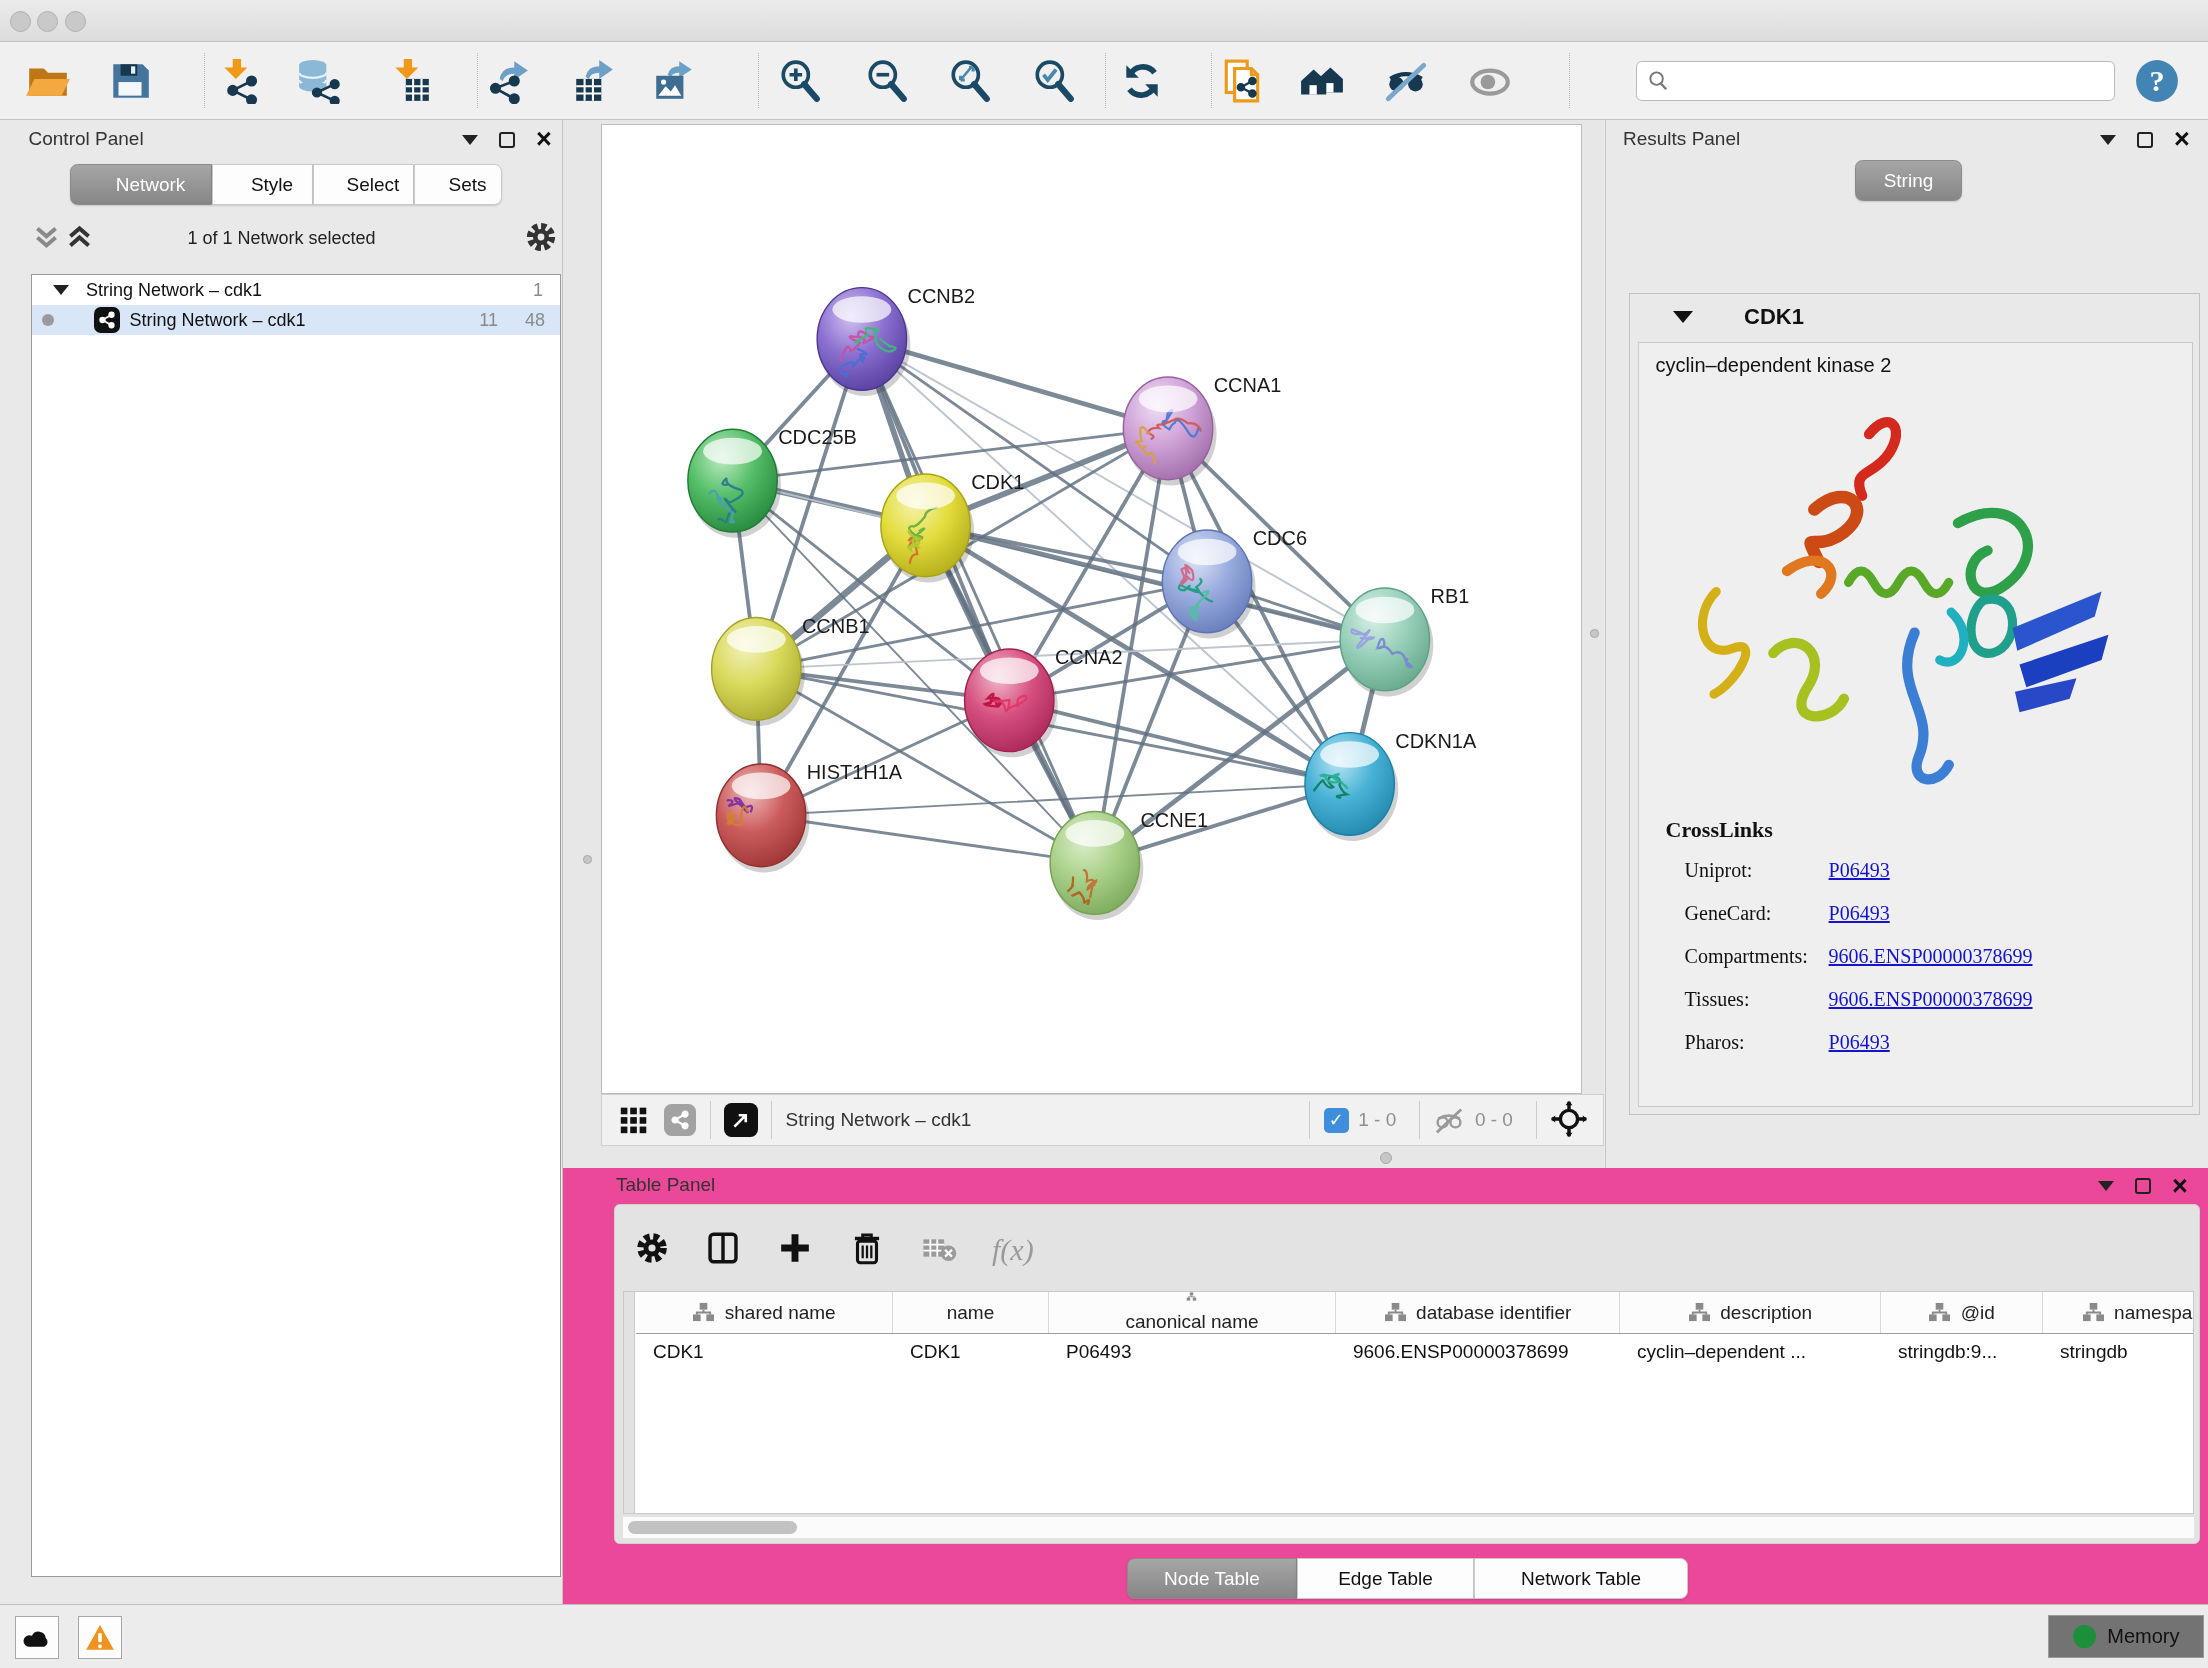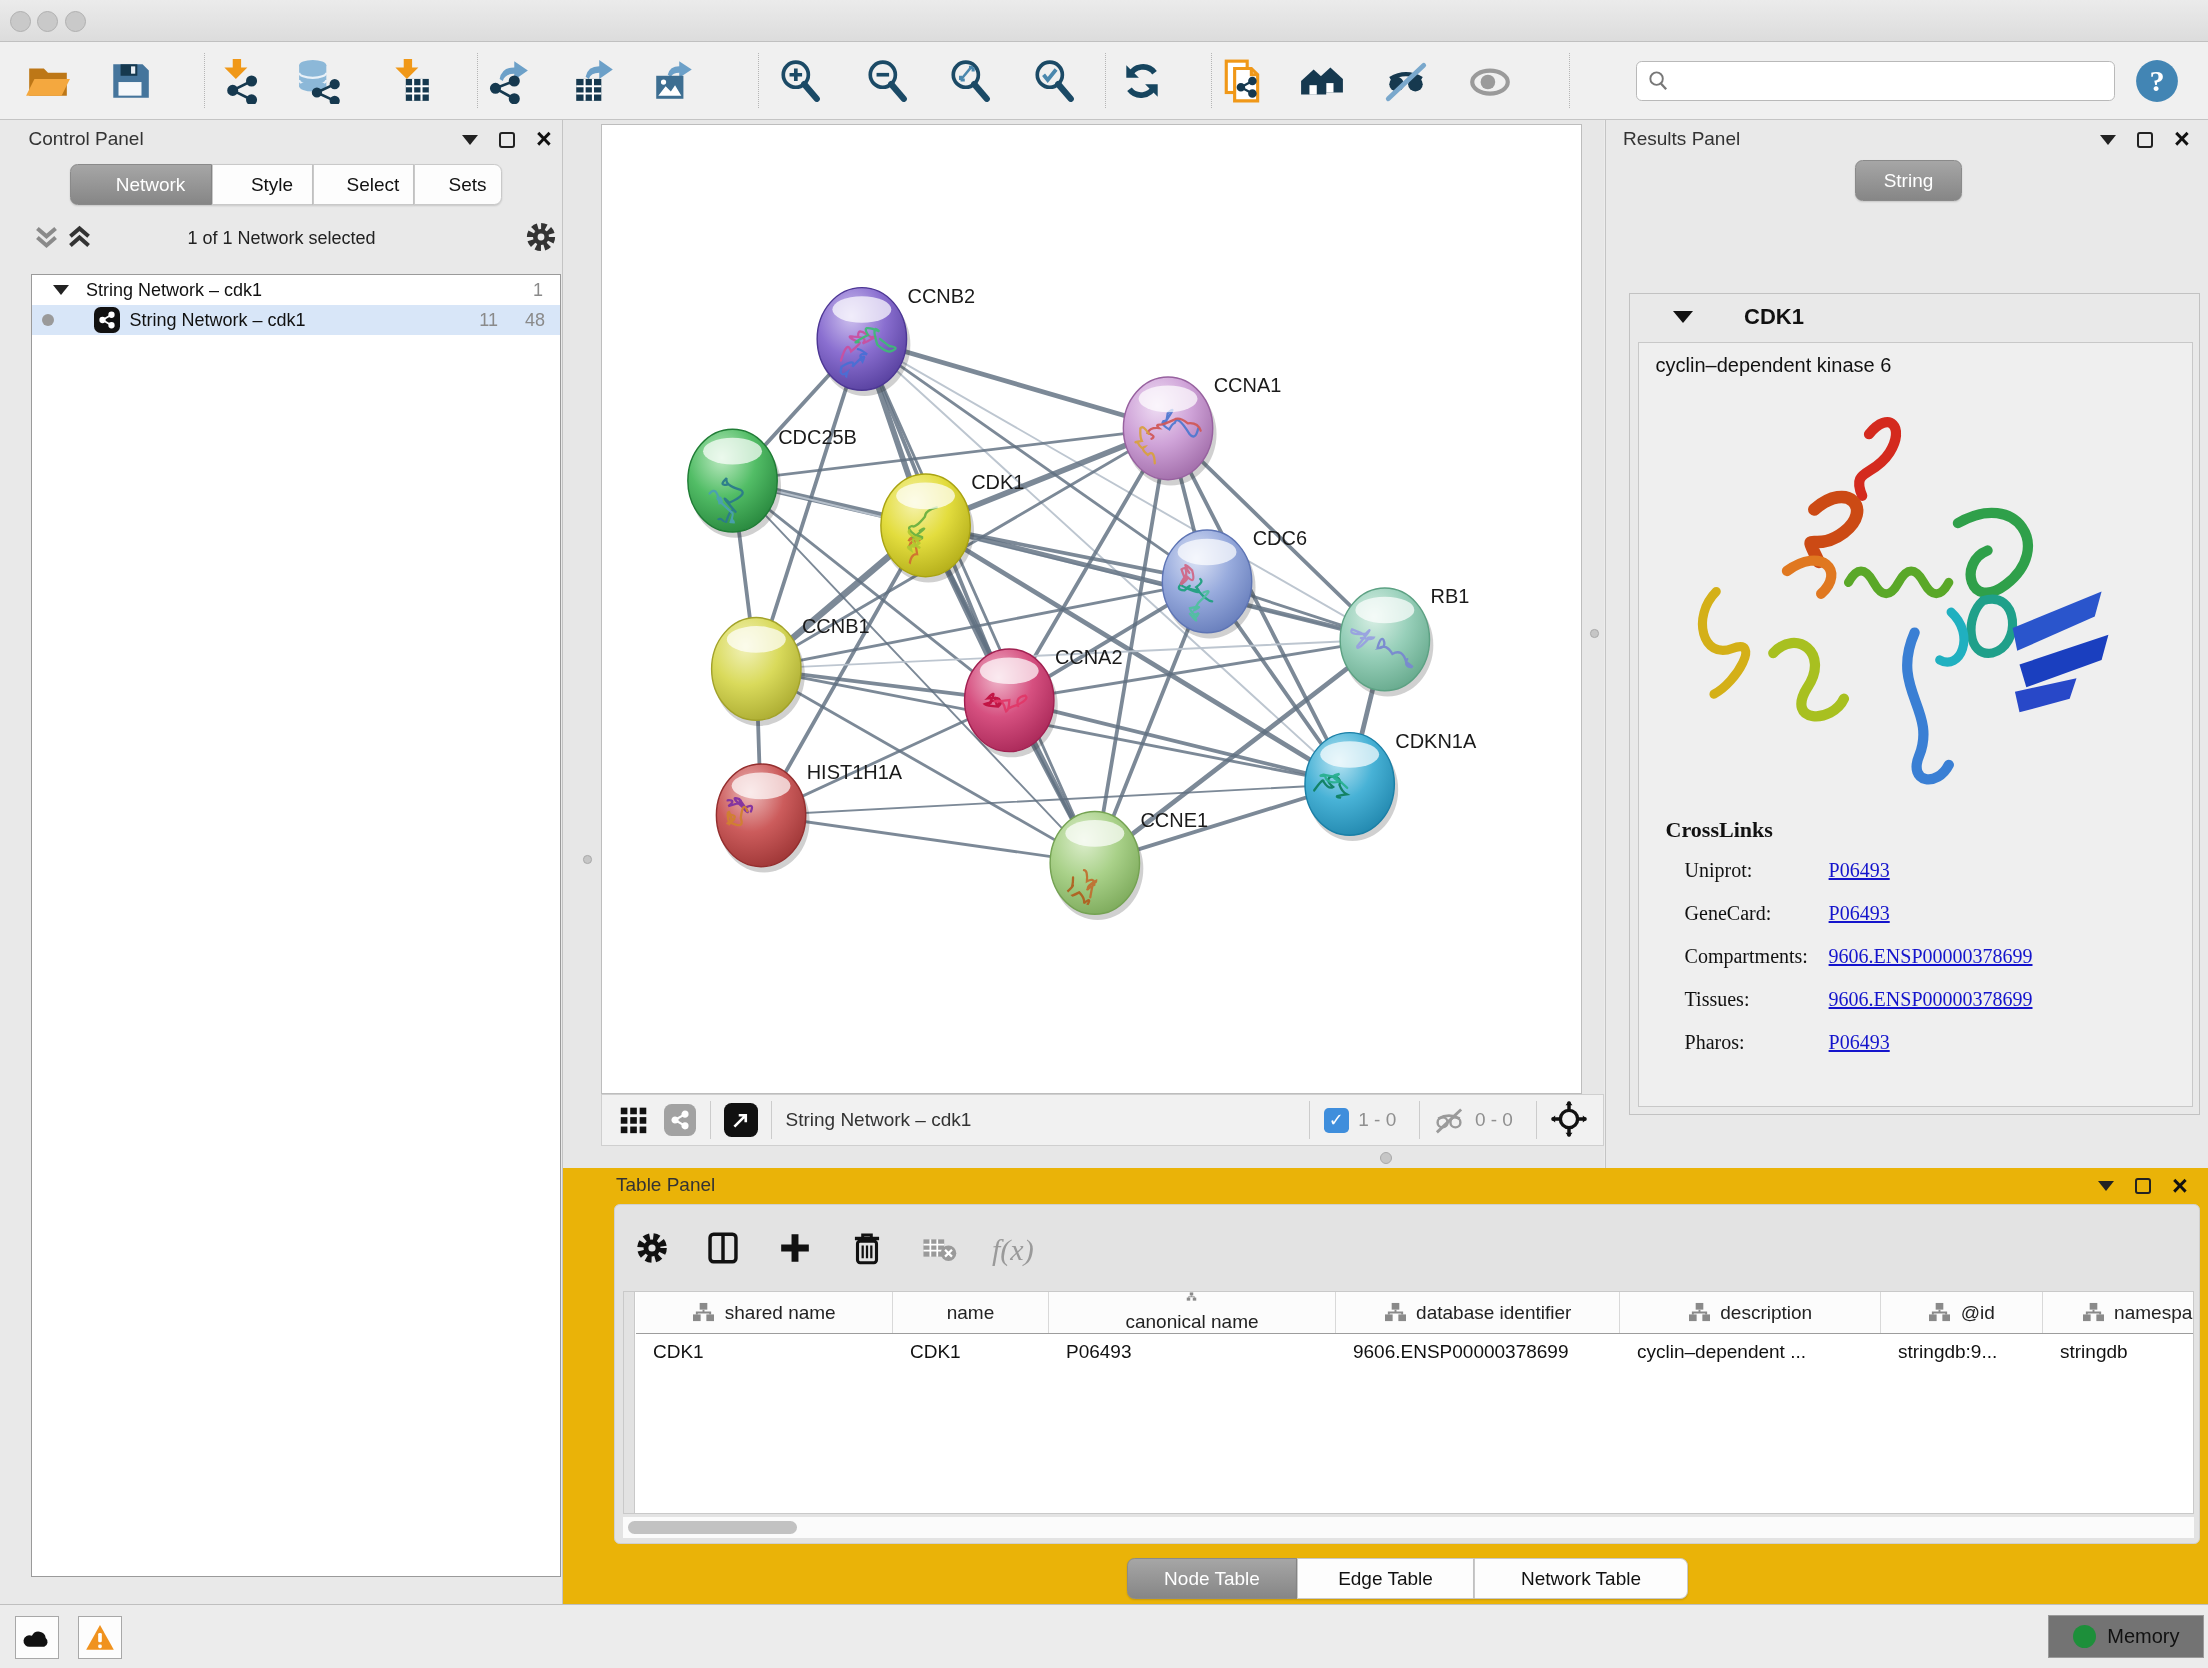--- a/index.html
+++ b/index.html
@@ -63,21 +63,21 @@
   .rp-box1 { position:absolute; left:23px; top:80px; width:571px; height:89px; border:1px solid #c2c2c2; }
   .rp-btn { position:absolute; top:34px; height:44px; background:#fdfdfd; border:1px solid #cfcfcf; border-radius:7.6px;
     font-size:20px; color:#111; box-shadow:0 1px 1.9px rgba(0,0,0,.18); }
   .rp-box2 { position:absolute; left:23px; top:173px; width:571px; height:822px; border:1px solid #c2c2c2; }
   .rp-inner { position:absolute; left:7.6px; top:48px; width:555px; height:765px; background:#efefef; border:1px solid #c8c8c8; }
   .xl-row { display:flex; font-family:"Liberation Serif", serif; font-size:20px; height:43px; align-items:center; }
   .xl-label { width:190px; padding-left:46px; color:#111; }
   .xl-link { color:#1414cc; text-decoration:underline; }
 
   
-  .table-panel { position:absolute; left:563px; top:1168px; width:1645px; height:436px; background:#eab308; }
+  .table-panel { position:absolute; left:563px; top:1168px; width:1645px; height:436px; background:#ec4899; }
   .tp-container { position:absolute; left:51px; top:36px; width:1586px; height:340px; background:#e3e3e3;
     border:1px solid #d0d0d0; border-radius:5.7px; }
   .tp-toolbar { position:absolute; left:19px; top:11.4px; height:67px; display:flex; align-items:center; gap:34px;text-align:right; }
   .tp-white { position:absolute; left:7.6px; top:86px; width:1571px; height:223px; background:#fff; border:1px solid #c9c9c9; overflow:hidden; }
   .th-row { display:flex; height:42px; border-bottom:1.4px solid #9d9d9d; background:#fcfcfc; }
   .th-cell { display:flex; align-items:center; justify-content:center; gap:9.5px; font-size:19px; color:#222;
     border-right:1px solid #d9d9d9; overflow:hidden; white-space:nowrap; flex:none; }
   .td-row { display:flex; height:36px; }
   .td-cell { font-size:19px; color:#111; padding:6.7px 0 0 17px; overflow:hidden; white-space:nowrap; flex:none; }
   .hscroll { position:absolute; left:7.6px; top:312px; width:1571px; height:21px; background:#fbfbfb; }
@@ -649,21 +649,21 @@
   <div class="ph-icons" style="left:494px; top:11.4px">
     <span class="ph-collapse"></span>
     <span class="ph-float"></span>
     <span class="ph-close">×</span>
   </div>
   <span class="tab rp-tab sel">String</span>
   <div class="rp-box2">
     <span class="abs" style="left:43px; top:17px; width:0; height:0; border-left:10.5px solid transparent; border-right:10.5px solid transparent; border-top:12.4px solid #111"></span>
     <span class="abs" style="left:114px; top:9.5px; font-size:22px; font-weight:bold; color:#111">CDK1</span>
     <div class="rp-inner">
-      <div class="abs" style="left:17px; top:11.4px; font-size:20px; color:#111">cyclin–dependent kinase 6</div>
+      <div class="abs" style="left:17px; top:11.4px; font-size:20px; color:#111">cyclin–dependent kinase 2</div>
       <svg class="abs" style="left:38px; top:57px" width="457" height="399" viewBox="0 0 400 350">
         <g fill="none" stroke-linecap="round">
           <path d="M168 30 C186 8 200 24 186 46 C172 68 152 60 162 84" stroke="#d42a1e" stroke-width="9"></path>
           <path d="M120 96 C150 70 172 96 146 116 C120 136 108 110 124 142" stroke="#cc4a14" stroke-width="11"></path>
           <path d="M96 150 C126 128 148 150 126 170" stroke="#e07820" stroke-width="9"></path>
           <path d="M34 168 C12 190 22 228 48 218 C74 208 52 248 32 258" stroke="#d4b018" stroke-width="8"></path>
           <path d="M84 222 C104 200 134 222 114 252 C94 284 136 284 146 262" stroke="#a8c020" stroke-width="9"></path>
           <path d="M150 160 q11 -20 22 0 q11 20 22 0 q11 -20 22 0 q11 20 22 0" stroke="#5aa828" stroke-width="8"></path>
           <path d="M246 108 C298 78 330 130 288 162 C256 186 246 142 272 132" stroke="#2fa04a" stroke-width="9"></path>
           <path d="M268 176 C300 166 302 216 276 222 C254 226 252 190 268 176" stroke="#1fa08a" stroke-width="8"></path>

